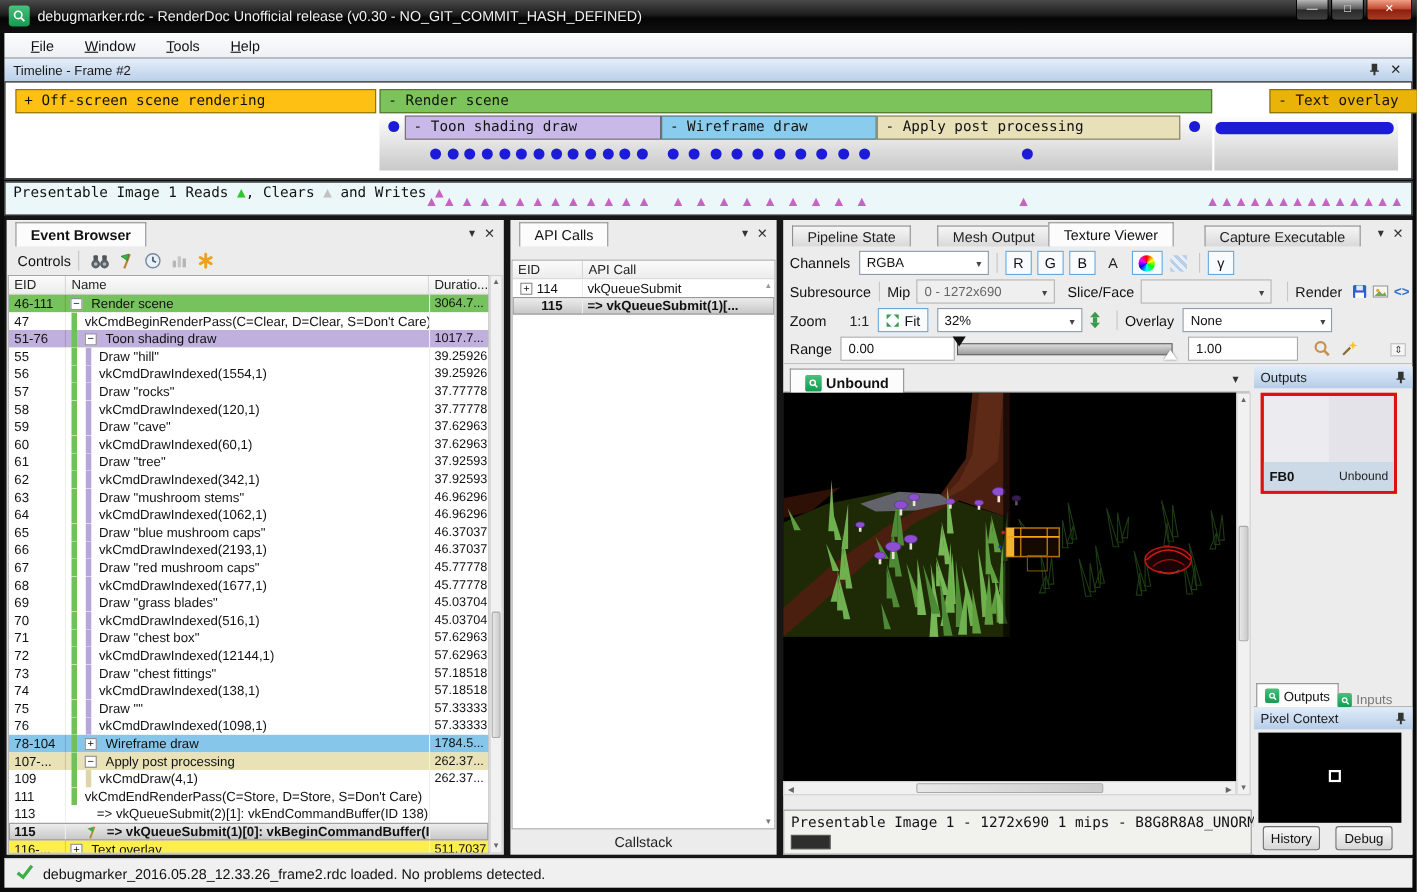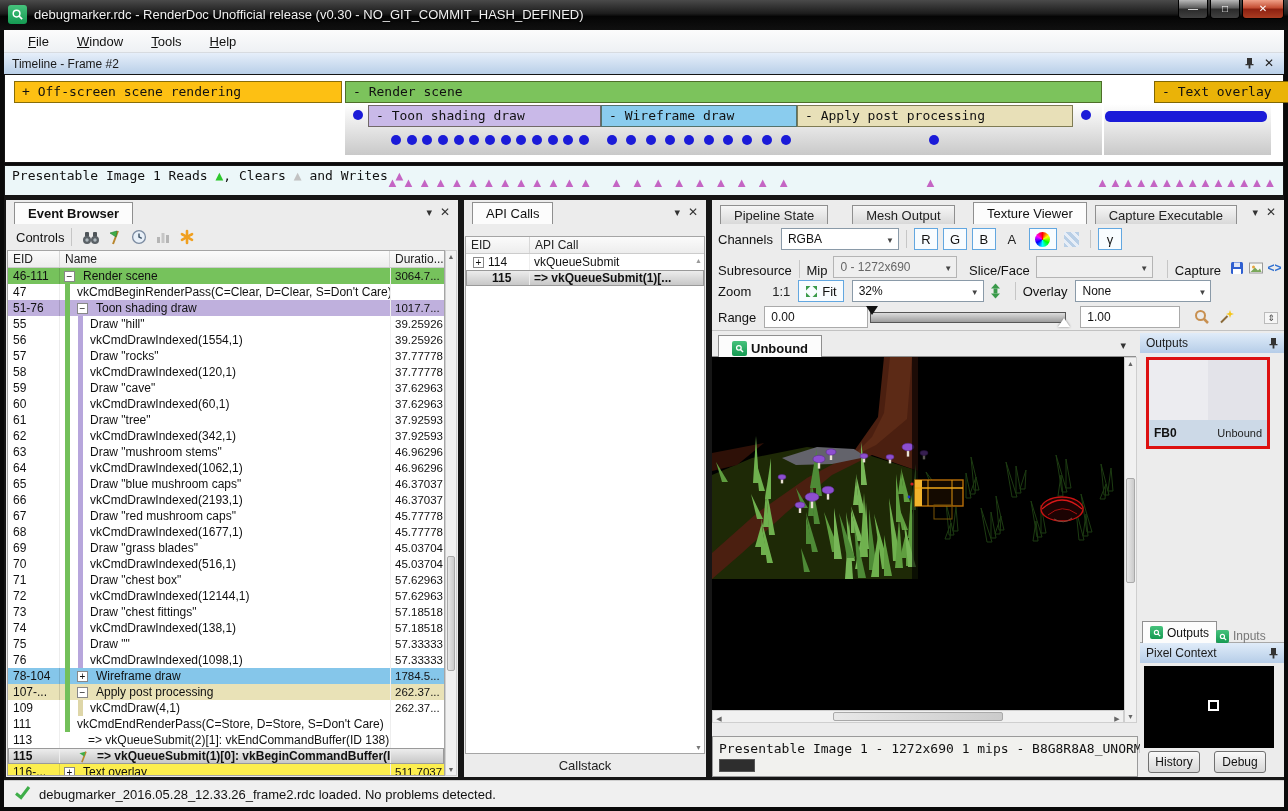--- a/index.html
+++ b/index.html
@@ -573,21 +573,21 @@
         </div>
       <span class="abs" style="right:2px;top:20px;font-size:7px;color:#999">▲</span>
       <span class="abs" style="right:2px;bottom:2px;font-size:7px;color:#777">▼</span>
     </div>
     <div class="abs" style="left:0;bottom:4px;width:242px;text-align:center;font-size:13px;color:#222">Callstack</div>
   </div>
 
   <div class="panel" style="left:712px;top:200px;width:572px;height:577px">
     <div class="tab inactive" style="left: 8px;">Pipeline State</div>
       <div class="tab inactive" style="left: 140.2px;">Mesh Output</div>
-      <div class="tab" style="left: 261px;">Texture Viewer</div>
+      <div class="tab" style="left: 241px;">Texture Viewer</div>
       <div class="tab inactive" style="left: 382.7px;">Capture Executable</div>
       <div id="rp-tabs"></div>
     <span class="tabctl" style="right:26px">▾</span>
     <span class="tabctl" style="right:8px;font-size:12px">✕</span>
 
     <div class="abs" style="left:0;top:26px;width:572px;height:26px;display:flex;align-items:center;padding-left:6px">
       <span class="tlabel">Channels</span>
       <span class="select" style="width:118px;margin-left:8px"><span>RGBA</span><span class="dar">▼</span></span>
       <span class="sep"></span>
       <span class="btn-blue">
@@ -607,29 +607,29 @@
         </span>
       <span class="btn-flat" style="margin-left:4px">
           <span style="width:15px;height:15px;background:repeating-linear-gradient(45deg,#b9cfe6 0 3px,#e7eef7 3px 6px)"></span>
         </span>
       <span class="sep"></span>
       <span class="btn-blue">
           <span>γ</span>
         </span>
     </div>
 
-    <div class="abs" style="left:0;top:52px;width:572px;height:26px;display:flex;align-items:flex-end;padding-left:6px">
+    <div class="abs" style="left:0;top:52px;width:572px;height:26px;display:flex;align-items:center;padding-left:6px">
       <span class="tlabel">Subresource</span>
       <span class="sep"></span>
       <span class="tlabel">Mip</span>
       <span class="select dis" style="width:150px;margin-left:6px"><span>0 - 1272x690</span><span class="dar">▼</span></span>
       <span class="tlabel" style="margin-left:12px">Slice/Face</span>
       <span class="select dis" style="width:142px;margin-left:6px"><span></span><span class="dar">▼</span></span>
       <span class="sep" style="margin-left:14px"></span>
-      <span class="tlabel">Capture</span>
+      <span class="tlabel">Render</span>
       <span class="tbi" style="margin-left:6px">
           <svg width="16" height="16">
             <rect x="2" y="2" width="12" height="12" rx="1.5" fill="#2f5fd0"></rect>
             <rect x="5" y="2.5" width="6" height="4.5" fill="#dfe6f5"></rect>
             <rect x="4" y="9" width="8" height="5" fill="#fff"></rect>
           </svg>
         </span>
       <span class="tbi">
           <svg width="16" height="16">
             <rect x="1.5" y="3" width="13" height="10" fill="#f7f7f2" stroke="#999"></rect>

